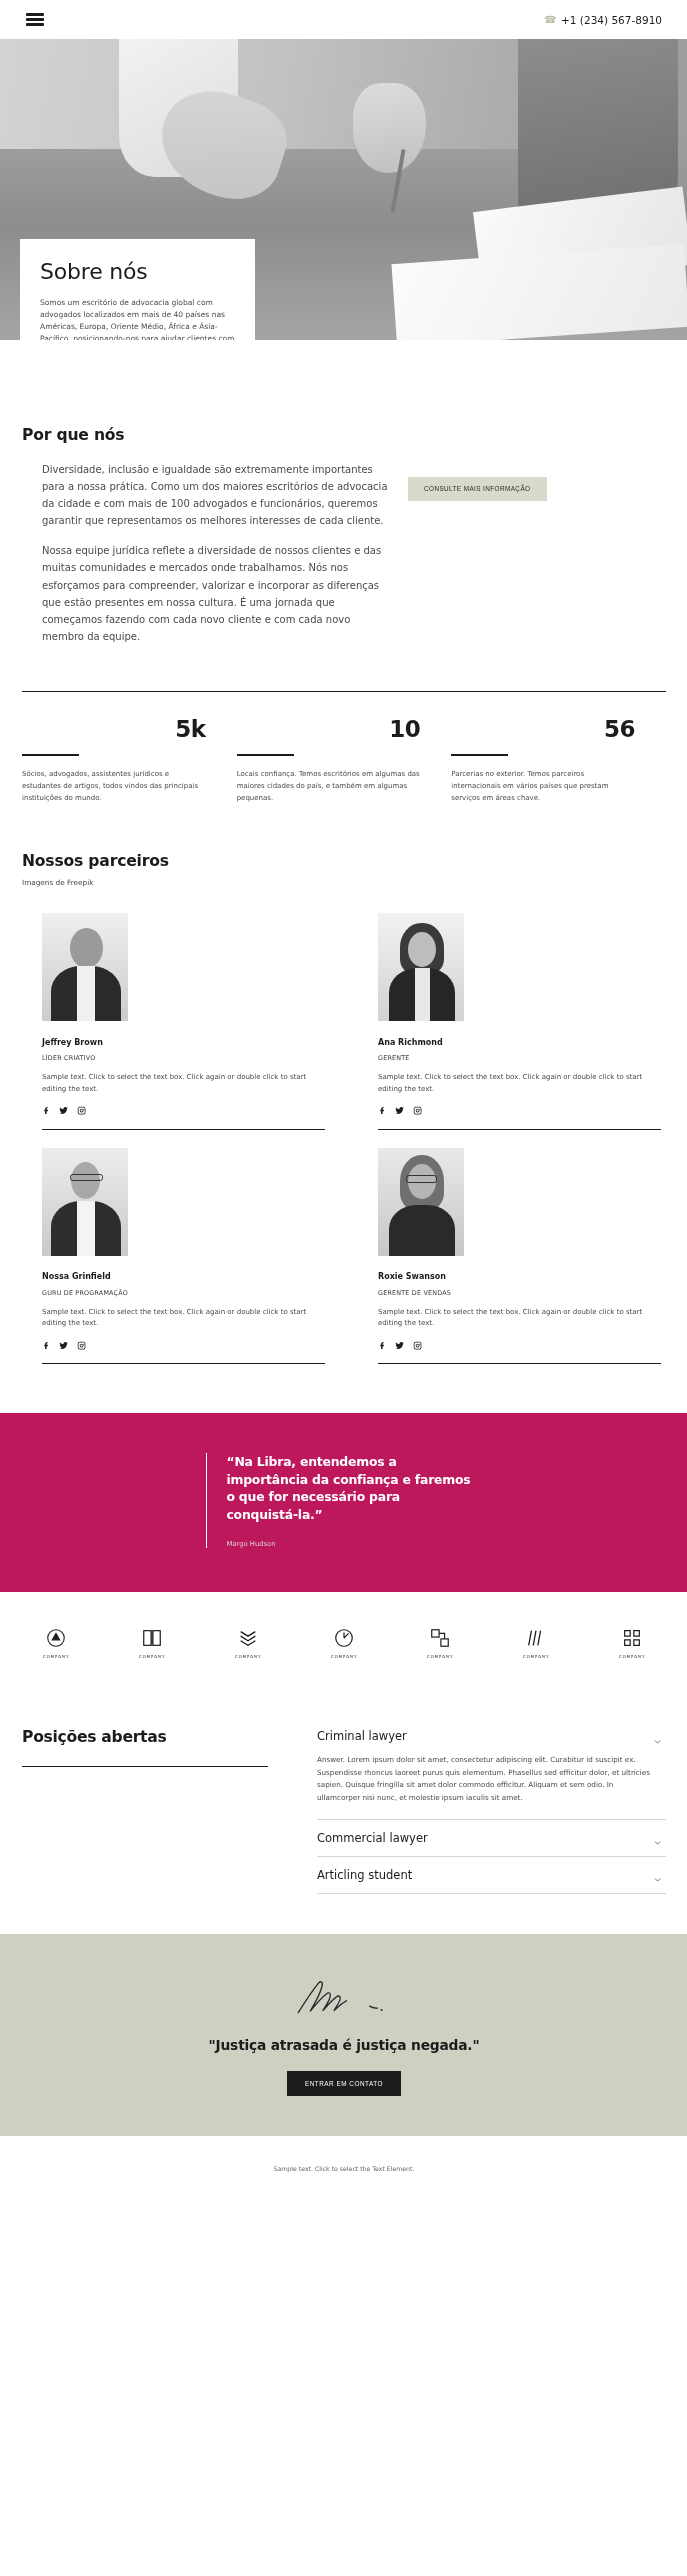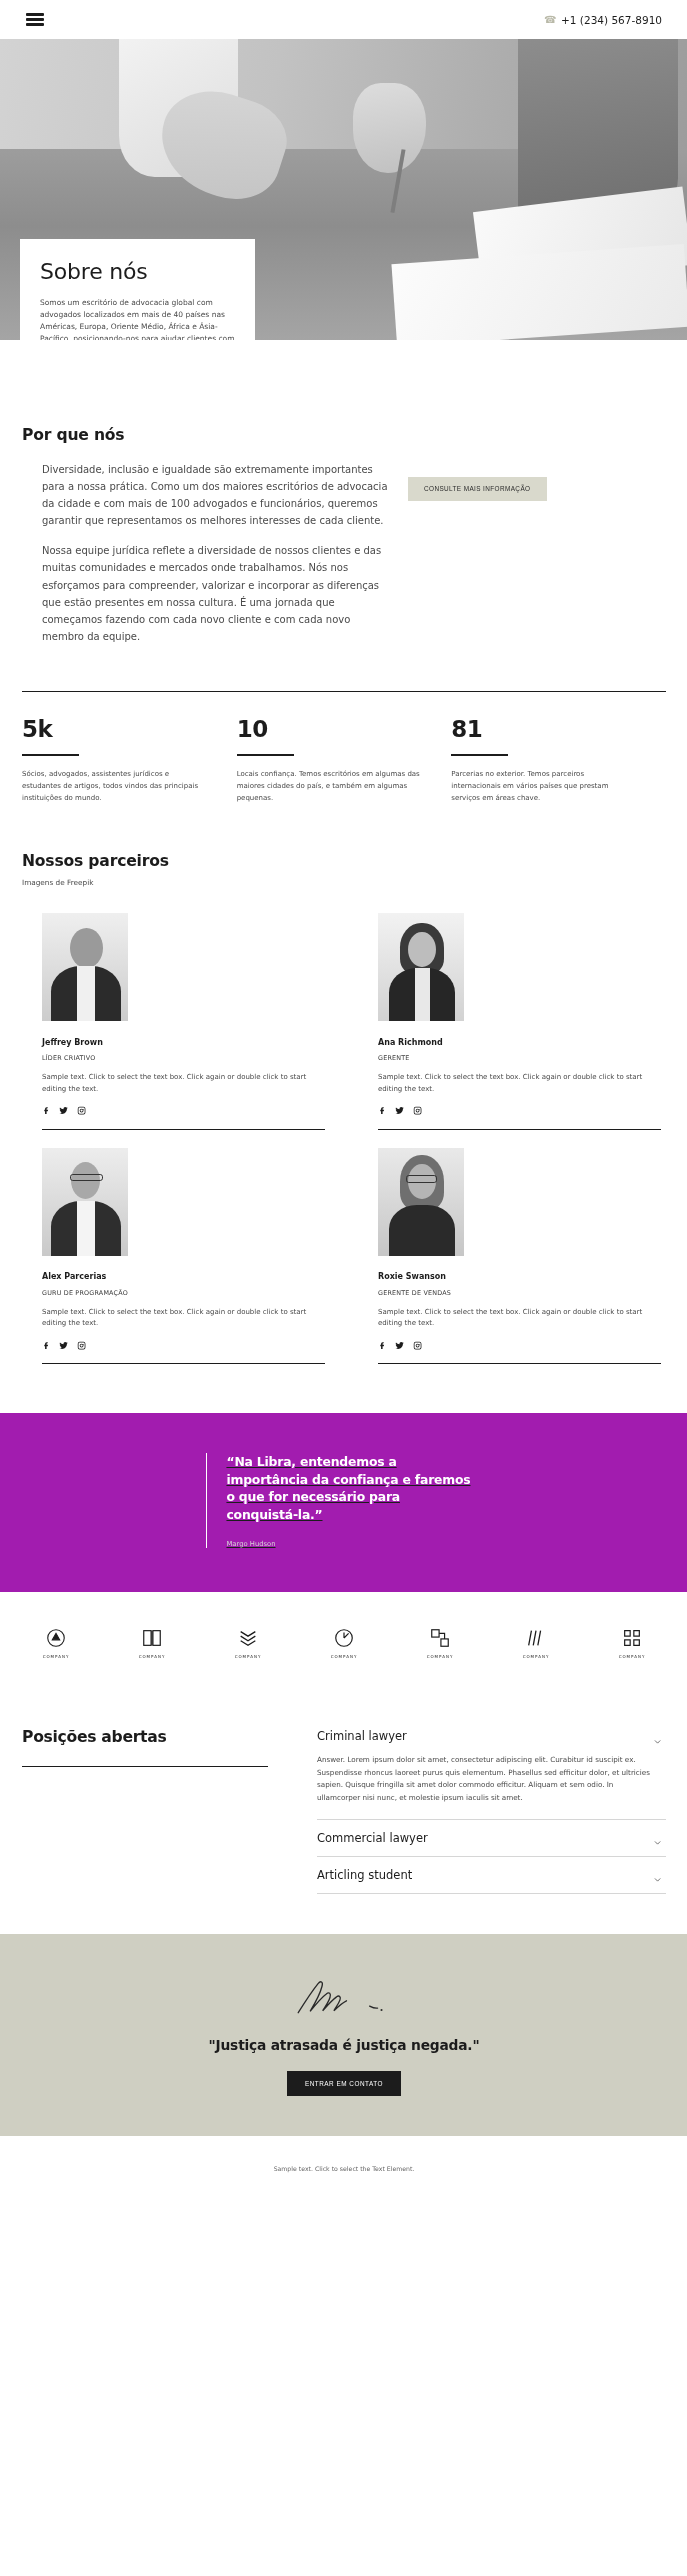--- a/index.html
+++ b/index.html
@@ -93,21 +93,21 @@
     display:inline-block; background:#d9d9cc; color:#2a2a2a;
     font-size:6.4px; letter-spacing:0.4px; padding:8.3px 16.5px; border:none; cursor:pointer;
     white-space:nowrap;
   }
 
   
   .stats-wrap { margin-top:33px; padding:0 22px; }
   .stats-rule { height:0.9px; background:#1c1c1c; margin-bottom:24px; }
   .stats { display:flex; gap:0; }
   .stat { width:33.33%; padding-right:31px; }
-  .stat .num { font-size:23px; font-weight:700; letter-spacing:-0.5px; margin-bottom:12px; }
+  .stat .num { font-size:23px; font-weight:700; letter-spacing:-0.5px; margin-bottom:12px;text-align:right; }
   .stat .bar { width:57px; height:1.8px; background:#1c1c1c; margin-bottom:12px; }
   .stat .desc { font-size:7px; line-height:1.72; color:#4a4a4a; }
 
   
   .partners { margin-top:48px; padding:0 22px; }
   .partners h2 { font-size:15.6px; font-weight:700; letter-spacing:-0.2px; margin-bottom:8.3px;margin-top:24px; }
   .partners .sub { font-size:7.3px; color:#4a4a4a; margin-bottom:26px; }
   .team-grid { display:flex; flex-wrap:wrap; gap:0 33px; }
   .member { width:303px; margin-bottom:18.3px; }
   .member-photo {
@@ -118,21 +118,21 @@
   .ph-head { position:absolute; border-radius:50%; }
   .ph-body { position:absolute; border-radius:42% 42% 0 0; }
   .member h3 { font-size:8px; font-weight:700; margin-bottom:7.3px; padding-left:20px; }
   .member .role { font-size:6.4px; letter-spacing:0.2px; color:#3a3a3a; margin-bottom:10px; padding-left:20px; }
   .member .txt { font-size:7px; line-height:1.65; color:#4a4a4a; margin-bottom:11px; padding-left:20px; }
   .socials { display:flex; gap:8.3px; padding-left:20px; margin-bottom:13px; }
   .socials svg { width:9.2px; height:9.2px; fill:#1c1c1c; cursor:pointer; }
   .member-rule { height:0.9px; background:#1c1c1c; margin-left:20px; }
 
   
-  .quote-band { margin-top:31px; background:#a21caf; padding:40px 8px 44px 0;text-decoration:underline; }
+  .quote-band { margin-top:31px; background:#be185d; padding:40px 8px 44px 0; }
   .quote-inner { display:flex; justify-content:center; }
   .quote-bar { width:0.9px; background:#ffffff; margin-right:20px; }
   .quote-body { width:248px; }
   .quote-body p {
     color:#ffffff; font-size:12.4px; font-weight:700; line-height:1.42; letter-spacing:-0.2px;
     margin-bottom:16.5px;
   }
   .quote-author { color:#d5d5d5; font-size:6.8px; }
 
   
@@ -229,21 +229,21 @@
         <div class="num">5k</div>
         <div class="bar"></div>
         <div class="desc">Sócios, advogados, assistentes jurídicos e estudantes de artigos, todos vindos das principais instituições do mundo.</div>
       </div>
       <div class="stat">
         <div class="num">10</div>
         <div class="bar"></div>
         <div class="desc">Locais confiança. Temos escritórios em algumas das maiores cidades do país, e também em algumas pequenas.</div>
       </div>
       <div class="stat">
-        <div class="num">81</div>
+        <div class="num">56</div>
         <div class="bar"></div>
         <div class="desc">Parcerias no exterior. Temos parceiros internacionais em vários países que prestam serviços em áreas chave.</div>
       </div>
     </div>
   </div>
 
   <div class="partners">
     <h2>Nossos parceiros</h2>
     <div class="sub">Imagens de Freepik</div>
 
@@ -300,21 +300,21 @@
       </div>
 
       <div class="member">
         <div class="member-photo">
           <div class="ph-bg" style="background:linear-gradient(180deg,#ededed,#c9c9c9);"></div>
           <div class="ph-head" style="left:29px;top:14.7px;width:29px;height:37px;background:#a8a8a8;"></div>
           <div style="position:absolute;left:27.5px;top:26px;width:33px;height:7.3px;border:1.3px solid #333;border-radius:2.8px;"></div>
           <div class="ph-body" style="left:9.2px;top:53px;width:70px;height:61px;background:#2e2e2e;"></div>
           <div style="position:absolute;left:35px;top:53px;width:18.3px;height:57px;background:#f4f4f4;"></div>
         </div>
-        <h3>Alex Parcerias</h3>
+        <h3>Nossa Grinfield</h3>
         <div class="role">GURU DE PROGRAMAÇÃO</div>
         <div class="txt">Sample text. Click to select the text box. Click again or double click to start editing the text.</div>
         <div class="socials">
           <svg viewBox="0 0 24 24">
               <path d="M15 3h-3a4 4 0 0 0-4 4v3H6v4h2v7h4v-7h3l1-4h-4V7a1 1 0 0 1 1-1h2z"></path>
             </svg>
           <svg viewBox="0 0 24 24">
               <path d="M23 5a9 9 0 0 1-2.6.7A4.5 4.5 0 0 0 22.4 3a9 9 0 0 1-2.9 1.1 4.5 4.5 0 0 0-7.7 4.1A12.8 12.8 0 0 1 2.5 3.6a4.5 4.5 0 0 0 1.4 6A4.4 4.4 0 0 1 1.8 9v.1a4.5 4.5 0 0 0 3.6 4.4 4.5 4.5 0 0 1-2 .1 4.5 4.5 0 0 0 4.2 3.1A9 9 0 0 1 1 18.6a12.7 12.7 0 0 0 6.9 2c8.3 0 12.8-6.9 12.8-12.8v-.6A9 9 0 0 0 23 5z"></path>
             </svg>
           <svg viewBox="0 0 24 24">

